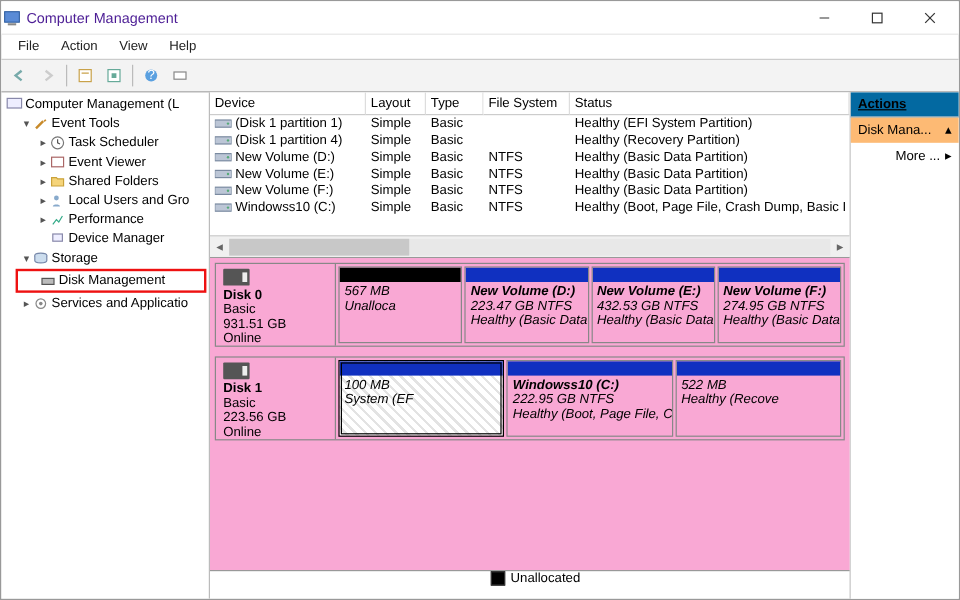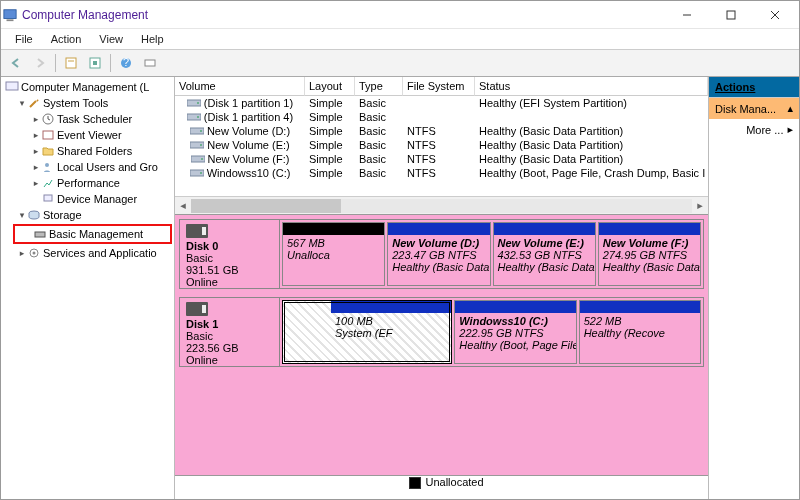--- a/index.html
+++ b/index.html
@@ -27,21 +27,21 @@
 .tree-label { color:#000; }
 .tree-indent1 { padding-left:16px; }
 .tree-indent2 { padding-left:30px; }
 .highlight-box { border:2px solid #e11; margin:1px 2px 1px 12px; }
 
 .center-pane { flex:1; display:flex; flex-direction:column; border-right:1px solid #bbb; min-width:0; }
 
 .vol-table { flex:0 0 auto; border-bottom:1px solid #999; }
 .vol-head, .vol-row { display:grid; grid-template-columns: 130px 50px 48px 72px 1fr; }
 .vol-head > div { background:#fff; border-right:1px solid #ddd; border-bottom:1px solid #ccc; padding:3px 4px; font-weight:400; }
-.vol-row > div { padding:1px 4px; white-space:nowrap; overflow:hidden;justify-content:center; }
+.vol-row > div { padding:1px 4px; white-space:nowrap; overflow:hidden; }
 .vol-row > div:first-child { display:flex; align-items:center; gap:3px; }
 .vol-body { height: 100px; overflow:hidden; }
 .vol-scroll { height:18px; display:flex; align-items:center; border-top:1px solid #ccc; background:#f0f0f0; }
 .vol-scroll .arrow { width:16px; text-align:center; color:#666; }
 .vol-scroll .track { flex:1; height:14px; background:#e8e8e8; position:relative; }
 .vol-scroll .thumb { position:absolute; left:0; top:0; height:100%; width:30%; background:#c8c8c8; }
 
 .disk-map { flex:1; overflow:auto; padding:4px; background:#f9a8d4; }
 .disk-block { border:1px solid #888; margin-bottom:8px; display:flex; height:70px; }
 .disk-label { width:100px; padding:4px 6px; border-right:1px solid #888; }
@@ -51,21 +51,21 @@
 .disk-parts { flex:1; display:flex; gap:2px; padding:2px;font-style:italic; }
 .part { border:1px solid #888; flex:1; min-width:0; display:flex; flex-direction:column; overflow:hidden; }
 .part .bar { height:12px; }
 .part .ptxt { padding:2px 4px; font-size:10.5px; overflow:hidden; }
 .part .ptxt b { display:block; white-space:nowrap; }
 .part .ptxt span { display:block; white-space:nowrap; }
 .bar-black { background:#000; }
 .bar-blue { background:#1030c0; }
 .part.hatch .ptxt { position:relative; }
 .part.hatch { background:repeating-linear-gradient(45deg,#fff,#fff 4px,#e3e3e3 4px,#e3e3e3 6px); }
-.part.sel { border:1px solid #000; outline:1px solid #000; outline-offset:-3px;padding-left:48px; }
+.part.sel { border:1px solid #000; outline:1px solid #000; outline-offset:-3px; }
 
 .legend { height:24px; border-top:1px solid #999; display:flex; align-items:center; gap:14px; padding-left:10px;flex-direction:column; }
 .swatch { width:12px; height:12px; display:inline-block; margin-right:4px; vertical-align:middle; border:1px solid #333; }
 
 .actions-pane { width:90px; background:#fff; }
 .actions-head { background:#0369a1; padding:4px 6px; font-weight:bold; border-bottom:1px solid #ccc;text-decoration:underline; }
 .actions-sel { background:#fdba74; padding:4px 6px; display:flex; justify-content:space-between; align-items:center; }
 .actions-more { padding:4px 6px; text-align:left; display:flex; justify-content:flex-end; align-items:center; gap:4px; }
 
 svg { display:block; }
@@ -157,21 +157,21 @@
         </span>
         <span class="tree-label">Computer Management (L</span>
       </div>
     <div class="tree-row tree-indent1">
         <span class="tree-tw">▾</span>
         <span class="tree-icon">
           <svg width="12" height="12">
             <path d="M2 10 L8 4 M9 3l1 1" stroke="#c88a2a" stroke-width="2"></path>
           </svg>
         </span>
-        <span class="tree-label">System Tools</span>
+        <span class="tree-label">Event Tools</span>
       </div>
     <div class="tree-row tree-indent2">
         <span class="tree-tw">▸</span>
         <span class="tree-icon">
           <svg width="12" height="12">
             <circle cx="6" cy="6" r="5" fill="#fff" stroke="#777"></circle>
             <path d="M6 3v3l2 1" stroke="#555" fill="none"></path>
           </svg>
         </span>
         <span class="tree-label">Task Scheduler</span>
@@ -232,39 +232,39 @@
         </span>
         <span class="tree-label">Storage</span>
       </div>
     <div class="highlight-box">
       <div class="tree-row" style="padding-left:18px">
           <span class="tree-icon">
             <svg width="12" height="12">
               <rect x="1" y="4" width="10" height="5" fill="#bbb" stroke="#555"></rect>
             </svg>
           </span>
-          <span class="tree-label">Basic Management</span>
+          <span class="tree-label">Disk Management</span>
         </div>
     </div>
     <div class="tree-row tree-indent1">
         <span class="tree-tw">▸</span>
         <span class="tree-icon">
           <svg width="12" height="12">
             <circle cx="6" cy="6" r="4" fill="none" stroke="#888"></circle>
             <circle cx="6" cy="6" r="1.5" fill="#888"></circle>
           </svg>
         </span>
         <span class="tree-label">Services and Applicatio</span>
       </div>
   </div>
 
   <div class="center-pane">
     <div class="vol-table">
       <div class="vol-head">
-        <div>Volume</div>
+        <div>Device</div>
         <div>Layout</div>
         <div>Type</div>
         <div>File System</div>
         <div>Status</div>
       </div>
       <div class="vol-body" id="vol-body">
           <div class="vol-row">
             <div>
               <span>
                 <svg width="14" height="10">
@@ -285,20 +285,21 @@
                 <svg width="14" height="10">
                   <rect x="0" y="2" width="14" height="6" fill="#bcc6d6" stroke="#7a8aa0"></rect>
                   <circle cx="11" cy="5" r="1" fill="#5a7"></circle>
                 </svg>
               </span>
               <span>(Disk 1 partition 4)</span>
             </div>
             <div>Simple</div>
             <div>Basic</div>
             <div></div>
+            <div>Healthy (Recovery Partition)</div>
           </div>
           <div class="vol-row">
             <div>
               <span>
                 <svg width="14" height="10">
                   <rect x="0" y="2" width="14" height="6" fill="#bcc6d6" stroke="#7a8aa0"></rect>
                   <circle cx="11" cy="5" r="1" fill="#5a7"></circle>
                 </svg>
               </span>
               <span>New Volume (D:)</span>

